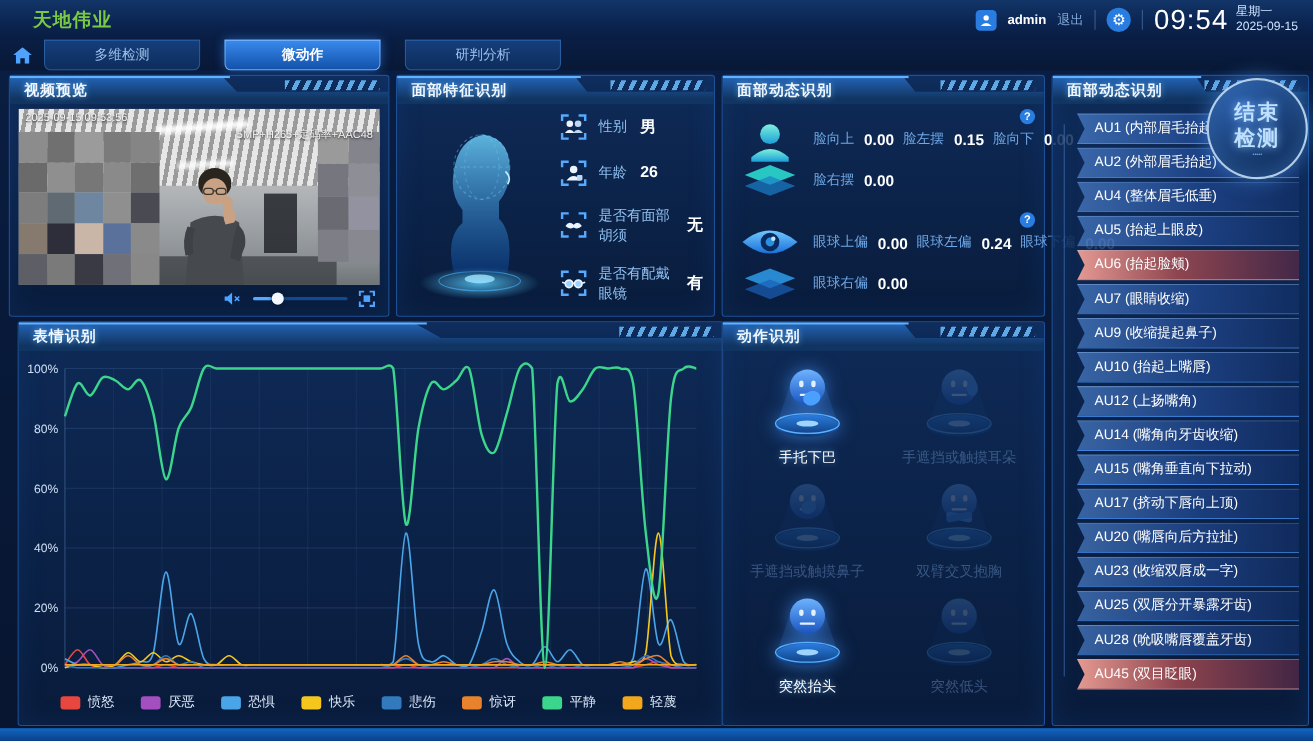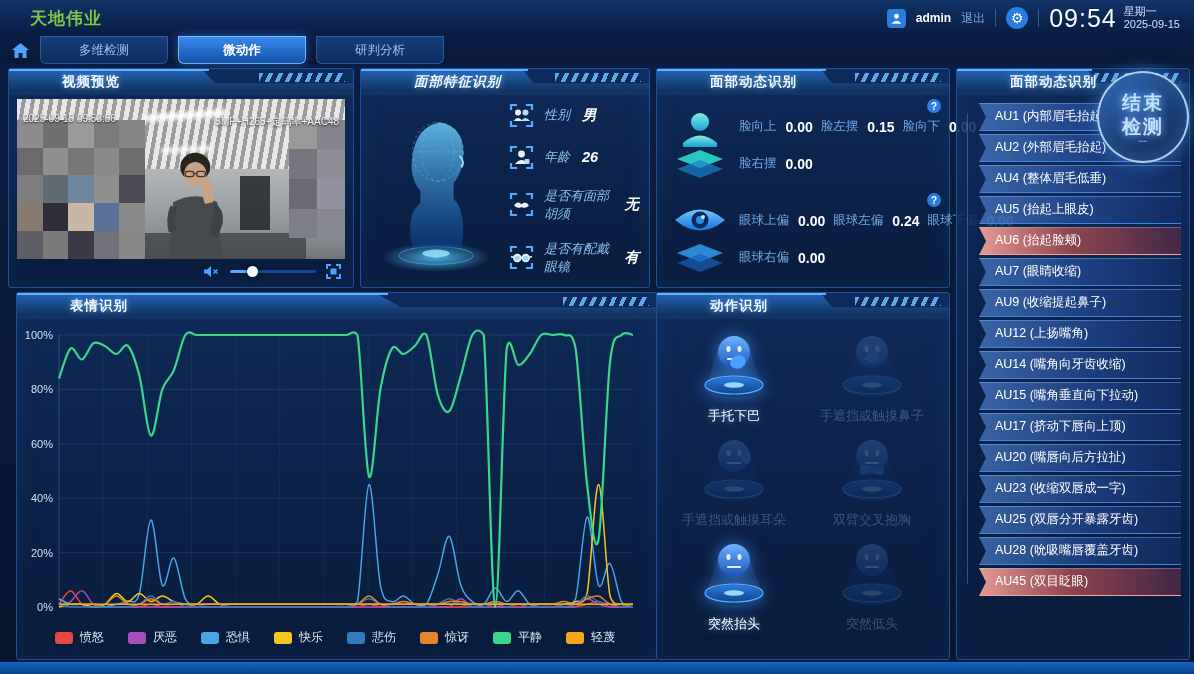--- a/index.html
+++ b/index.html
@@ -25,30 +25,30 @@
     display:flex;align-items:center;justify-content:center;font-size:14px;cursor:pointer;}
   .clock{display:flex;align-items:center;gap:7px;}
   .time{font-size:25px;color:#ffffff;letter-spacing:1px;}
   .datecol{display:flex;flex-direction:column;line-height:13px;}
   .weekday,.date{font-size:11px;color:#cfe4ff;}
 
   
   .nav{position:absolute;left:0;top:36px;width:100%;height:28px;
     background:linear-gradient(180deg,#0a1e44,#081836);display:flex;align-items:stretch;}
   .home{width:40px;display:flex;align-items:center;justify-content:center;cursor:pointer;}
-  .tab{position:relative;width:128px;margin-right:10px;display:flex;align-items:center;justify-content:center;
+  .tab{position:relative;width:142px;margin-right:22px;display:flex;align-items:center;justify-content:center;
     font-size:12.5px;color:#9fc2ec;cursor:pointer;border-radius:0 0 6px 6px;
     background:linear-gradient(180deg,#153f7c,#0d2c5c);box-shadow:inset 0 0 0 1px rgba(70,140,220,.45);}
   .tab.active{background:linear-gradient(180deg,#3a8bf0,#1150a8);color:#ffffff;font-weight:bold;
     box-shadow:inset 0 0 0 1px rgba(160,210,255,.7),0 0 10px rgba(60,140,255,.5);}
 
   
   .panel{position:absolute;background:linear-gradient(180deg,rgba(15,45,92,.85),rgba(9,28,60,.9));
     border:1px solid #1d5096;border-radius:3px;box-shadow:inset 0 0 24px rgba(30,90,180,.18);}
-  .phead{position:relative;height:26px;overflow:hidden;padding-left:40px;}
+  .phead{position:relative;height:26px;overflow:hidden;}
   .phead .hbar{position:absolute;inset:0;
     background:linear-gradient(180deg,#2465b8,#113562 80%);
     clip-path:polygon(0 0,56% 0,60% 55%,100% 55%,100% 100%,0 100%);}
   .phead .topline{position:absolute;left:0;top:0;width:58%;height:2px;background:#5fb2ff;}
   .phead .stripes{position:absolute;right:8px;top:4px;width:86px;height:9px;
     background:repeating-linear-gradient(115deg,rgba(110,190,255,.85) 0 4px,transparent 4px 9px);}
   .phead .ptitle{position:relative;z-index:2;font-size:13.5px;font-weight:bold;color:#f0f7ff;
     line-height:26px;padding-left:13px;letter-spacing:1px;text-shadow:0 0 6px rgba(110,190,255,.8);}
 
   
@@ -59,21 +59,21 @@
   .light1{left:38%;top:8%;width:26%;height:7px;transform:rotate(-4deg);}
   .light2{left:44%;top:30%;width:16%;height:5px;transform:rotate(-3deg);}
   .room{position:absolute;left:0;top:44%;width:100%;height:56%;
     background:linear-gradient(180deg,#b3b7ba,#8d9296 70%,#6f7478);}
   .desk{position:absolute;bottom:0;left:38%;width:50%;height:16%;background:#3c4044;opacity:.75;}
   .monitor{position:absolute;right:23%;bottom:18%;width:9%;height:34%;background:#23262b;opacity:.85;}
   .mosaic{position:absolute;display:grid;}
   .mosaic-left{left:0;top:13%;width:39%;height:87%;grid-template-columns:repeat(5,1fr);grid-template-rows:repeat(5,1fr);}
   .mosaic-right{right:0;top:13%;width:17%;height:74%;grid-template-columns:repeat(2,1fr);grid-template-rows:repeat(4,1fr);}
   .person-svg{position:absolute;left:41%;bottom:0;width:27%;height:80%;}
-  .v-ts{position:absolute;left:6px;top:14px;font-size:10px;color:#f5f5f5;text-shadow:0 1px 2px rgba(0,0,0,.8);}
+  .v-ts{position:absolute;left:6px;top:3px;font-size:10px;color:#f5f5f5;text-shadow:0 1px 2px rgba(0,0,0,.8);}
   .v-info{position:absolute;right:6px;top:16px;font-size:10px;color:#f5f5f5;text-shadow:0 1px 2px rgba(0,0,0,.8);}
   .vctrl{display:flex;align-items:center;justify-content:flex-end;gap:10px;height:24px;padding:0 12px;}
   .slider{position:relative;width:86px;height:3px;background:#12498f;border-radius:2px;cursor:pointer;}
   .slider .fill{position:absolute;left:0;top:0;height:3px;width:20%;background:#55aaff;border-radius:2px;}
   .slider .knob{position:absolute;left:20%;top:-4px;width:11px;height:11px;border-radius:50%;background:#f2f8ff;
     box-shadow:0 0 4px rgba(0,0,0,.5);}
 
   
   .feat-body{display:flex;padding:6px 10px 0 6px;}
   .holo{width:142px;height:176px;flex:none;}
@@ -129,21 +129,21 @@
     box-shadow:0 0 18px rgba(80,160,255,.55),inset 0 0 26px rgba(90,170,255,.4);
     display:flex;flex-direction:column;align-items:center;justify-content:center;line-height:24px;}
   .stopbtn span{font-size:19px;font-weight:bold;color:#bfe0ff;letter-spacing:2px;text-shadow:0 0 8px rgba(140,200,255,.9);}
   .stopbtn::after{content:"•••••";font-size:5px;color:rgba(160,210,255,.7);line-height:4px;}
 
   .footer{position:absolute;left:0;bottom:0;width:100%;height:12px;
     background:linear-gradient(180deg,#1266c4,#0a3f86);}
 
   
   .p-video{left:8px;top:68px;width:344px;height:218px;}
-  .p-feat{left:360px;top:68px;width:288px;height:218px;font-style:italic;}
+  .p-feat{left:360px;top:68px;width:288px;height:218px;}
   .p-dyn{left:656px;top:68px;width:292px;height:218px;}
   .p-expr{left:16px;top:292px;width:640px;height:366px;}
   .p-act{left:656px;top:292px;width:292px;height:366px;}
   .p-au{left:956px;top:68px;width:232px;height:590px;}
 </style>
 </head>
 <body>
 
 <div class="stage">
 
@@ -526,64 +526,64 @@
             <rect x="37.5" y="21" width="4" height="6" rx="2" fill="#dff0ff"></rect>
             <rect x="48.5" y="21" width="4" height="6" rx="2" fill="#dff0ff"></rect>
             <path d="M39,34 h12" stroke="#dff0ff" stroke-width="2" stroke-linecap="round"></path>
             <ellipse cx="49" cy="37" rx="8" ry="6.5" fill="#4aa0ff" transform="rotate(-18 49 37)"></ellipse>
           </svg>
           <div class="act-label">手托下巴</div>
         </div>
         <div class="act-cell dim">
           <svg class="ic" viewBox="0 0 90 80">
             <defs>
+              <linearGradient id="ag2" x1="0" y1="0" x2="0" y2="1">
+                <stop offset="0" stop-color="#6db2ff"></stop>
+                <stop offset="1" stop-color="#1a55c0"></stop>
+              </linearGradient>
+              <linearGradient id="ap2" x1="0" y1="0" x2="0" y2="1">
+                <stop offset="0" stop-color="#2a7de0"></stop>
+                <stop offset="1" stop-color="#0d3a78"></stop>
+              </linearGradient>
+            </defs>
+            <path d="M18,58 L31,20 H59 L72,58 Z" fill="rgba(70,150,255,.15)"></path>
+            <ellipse cx="45" cy="62" rx="29" ry="10" fill="url(#ap2)"></ellipse>
+            <ellipse cx="45" cy="60" rx="29" ry="9" fill="none" stroke="#5ab0ff" stroke-width="1.2"></ellipse>
+            <ellipse cx="45" cy="60" rx="10" ry="2.8" fill="#9fd4ff"></ellipse>
+            <circle cx="45" cy="27" r="16" fill="url(#ag2)"></circle>
+            <rect x="37.5" y="21" width="4" height="6" rx="2" fill="#dff0ff"></rect>
+            <rect x="48.5" y="21" width="4" height="6" rx="2" fill="#dff0ff"></rect>
+            <path d="M39,34 h12" stroke="#dff0ff" stroke-width="2" stroke-linecap="round"></path>
+            <ellipse cx="57" cy="28" rx="5" ry="7" fill="#4aa0ff"></ellipse>
+          </svg>
+          <div class="act-label">手遮挡或触摸耳朵</div>
+        </div>
+        <div class="act-cell dim">
+          <svg class="ic" viewBox="0 0 90 80">
+            <defs>
               <linearGradient id="ag1" x1="0" y1="0" x2="0" y2="1">
                 <stop offset="0" stop-color="#6db2ff"></stop>
                 <stop offset="1" stop-color="#1a55c0"></stop>
               </linearGradient>
               <linearGradient id="ap1" x1="0" y1="0" x2="0" y2="1">
                 <stop offset="0" stop-color="#2a7de0"></stop>
                 <stop offset="1" stop-color="#0d3a78"></stop>
               </linearGradient>
             </defs>
             <path d="M18,58 L31,20 H59 L72,58 Z" fill="rgba(70,150,255,.15)"></path>
             <ellipse cx="45" cy="62" rx="29" ry="10" fill="url(#ap1)"></ellipse>
             <ellipse cx="45" cy="60" rx="29" ry="9" fill="none" stroke="#5ab0ff" stroke-width="1.2"></ellipse>
             <ellipse cx="45" cy="60" rx="10" ry="2.8" fill="#9fd4ff"></ellipse>
             <circle cx="45" cy="27" r="16" fill="url(#ag1)"></circle>
             <rect x="37.5" y="21" width="4" height="6" rx="2" fill="#dff0ff"></rect>
             <rect x="48.5" y="21" width="4" height="6" rx="2" fill="#dff0ff"></rect>
             <path d="M39,34 h12" stroke="#dff0ff" stroke-width="2" stroke-linecap="round"></path>
             <ellipse cx="46" cy="32" rx="7" ry="6" fill="#4aa0ff" transform="rotate(-30 46 32)"></ellipse>
           </svg>
           <div class="act-label">手遮挡或触摸鼻子</div>
-        </div>
-        <div class="act-cell dim">
-          <svg class="ic" viewBox="0 0 90 80">
-            <defs>
-              <linearGradient id="ag2" x1="0" y1="0" x2="0" y2="1">
-                <stop offset="0" stop-color="#6db2ff"></stop>
-                <stop offset="1" stop-color="#1a55c0"></stop>
-              </linearGradient>
-              <linearGradient id="ap2" x1="0" y1="0" x2="0" y2="1">
-                <stop offset="0" stop-color="#2a7de0"></stop>
-                <stop offset="1" stop-color="#0d3a78"></stop>
-              </linearGradient>
-            </defs>
-            <path d="M18,58 L31,20 H59 L72,58 Z" fill="rgba(70,150,255,.15)"></path>
-            <ellipse cx="45" cy="62" rx="29" ry="10" fill="url(#ap2)"></ellipse>
-            <ellipse cx="45" cy="60" rx="29" ry="9" fill="none" stroke="#5ab0ff" stroke-width="1.2"></ellipse>
-            <ellipse cx="45" cy="60" rx="10" ry="2.8" fill="#9fd4ff"></ellipse>
-            <circle cx="45" cy="27" r="16" fill="url(#ag2)"></circle>
-            <rect x="37.5" y="21" width="4" height="6" rx="2" fill="#dff0ff"></rect>
-            <rect x="48.5" y="21" width="4" height="6" rx="2" fill="#dff0ff"></rect>
-            <path d="M39,34 h12" stroke="#dff0ff" stroke-width="2" stroke-linecap="round"></path>
-            <ellipse cx="57" cy="28" rx="5" ry="7" fill="#4aa0ff"></ellipse>
-          </svg>
-          <div class="act-label">手遮挡或触摸耳朵</div>
         </div>
         <div class="act-cell dim">
           <svg class="ic" viewBox="0 0 90 80">
             <defs>
               <linearGradient id="ag3" x1="0" y1="0" x2="0" y2="1">
                 <stop offset="0" stop-color="#6db2ff"></stop>
                 <stop offset="1" stop-color="#1a55c0"></stop>
               </linearGradient>
               <linearGradient id="ap3" x1="0" y1="0" x2="0" y2="1">
                 <stop offset="0" stop-color="#2a7de0"></stop>
@@ -660,20 +660,21 @@
       <div class="ptitle">面部动态识别</div>
     </div>
     <div class="au-list" id="au-list">
         <div class="au-row">AU1 (内部眉毛抬起)</div>
         <div class="au-row">AU2 (外部眉毛抬起)</div>
         <div class="au-row">AU4 (整体眉毛低垂)</div>
         <div class="au-row">AU5 (抬起上眼皮)</div>
         <div class="au-row active">AU6 (抬起脸颊)</div>
         <div class="au-row">AU7 (眼睛收缩)</div>
         <div class="au-row">AU9 (收缩提起鼻子)</div>
+        <div class="au-row">AU10 (抬起上嘴唇)</div>
         <div class="au-row">AU12 (上扬嘴角)</div>
         <div class="au-row">AU14 (嘴角向牙齿收缩)</div>
         <div class="au-row">AU15 (嘴角垂直向下拉动)</div>
         <div class="au-row">AU17 (挤动下唇向上顶)</div>
         <div class="au-row">AU20 (嘴唇向后方拉扯)</div>
         <div class="au-row">AU23 (收缩双唇成一字)</div>
         <div class="au-row">AU25 (双唇分开暴露牙齿)</div>
         <div class="au-row">AU28 (吮吸嘴唇覆盖牙齿)</div>
         <div class="au-row active">AU45 (双目眨眼)</div>
       </div>

